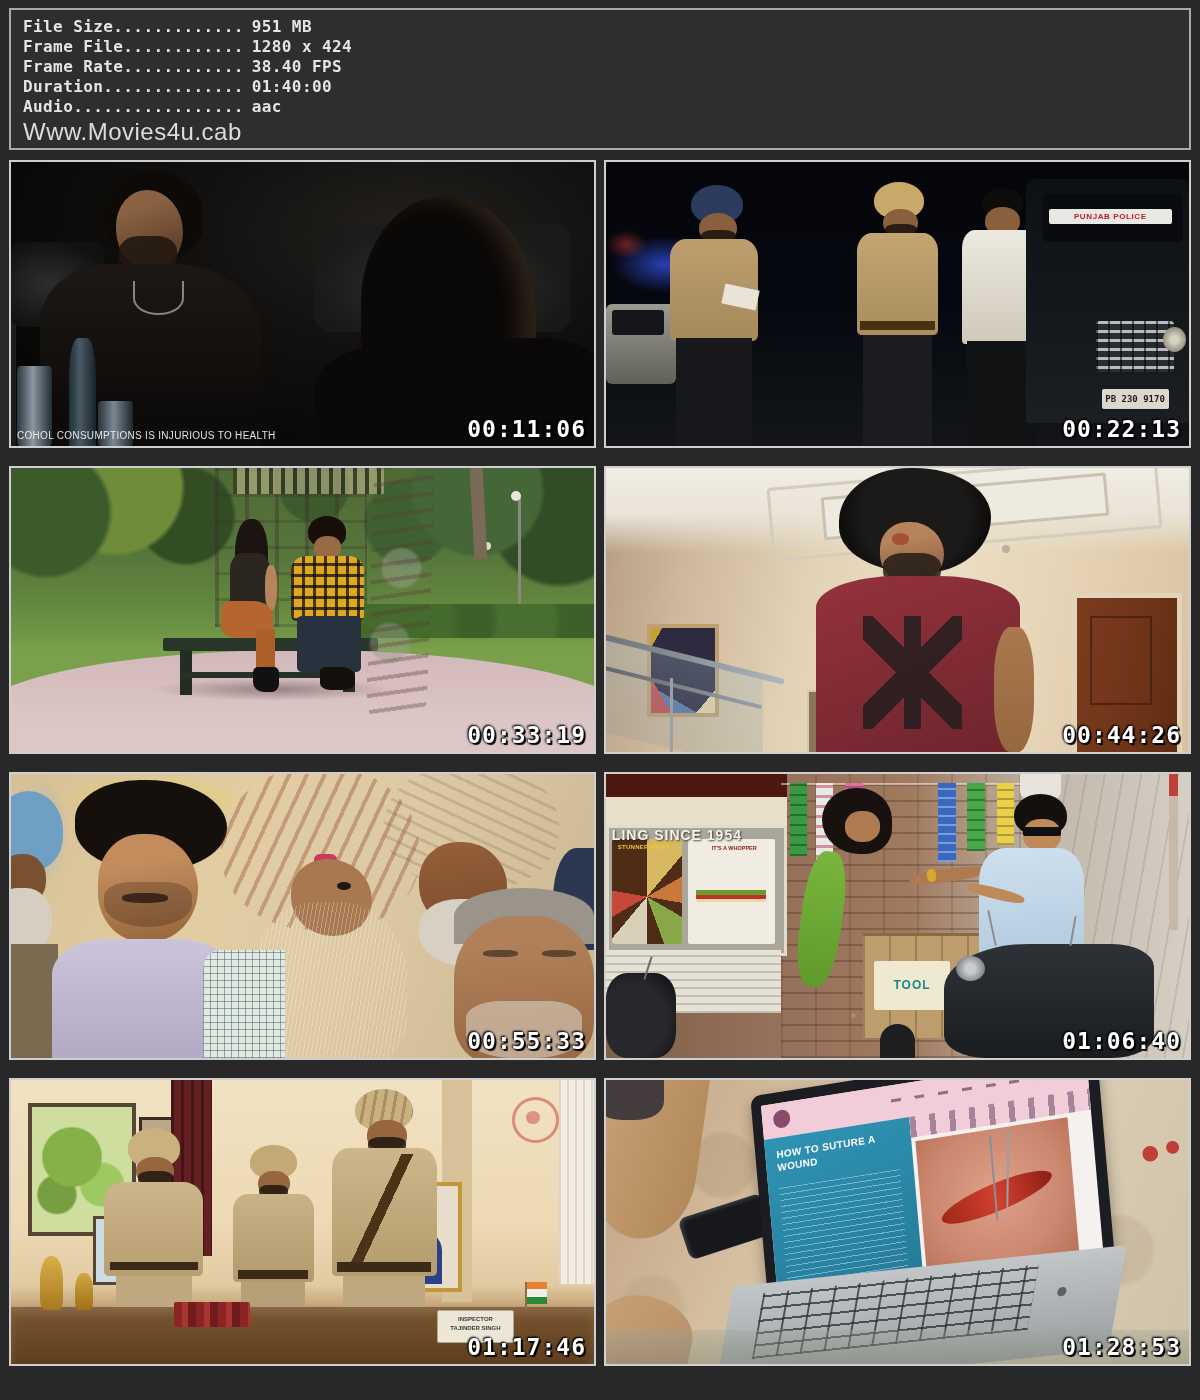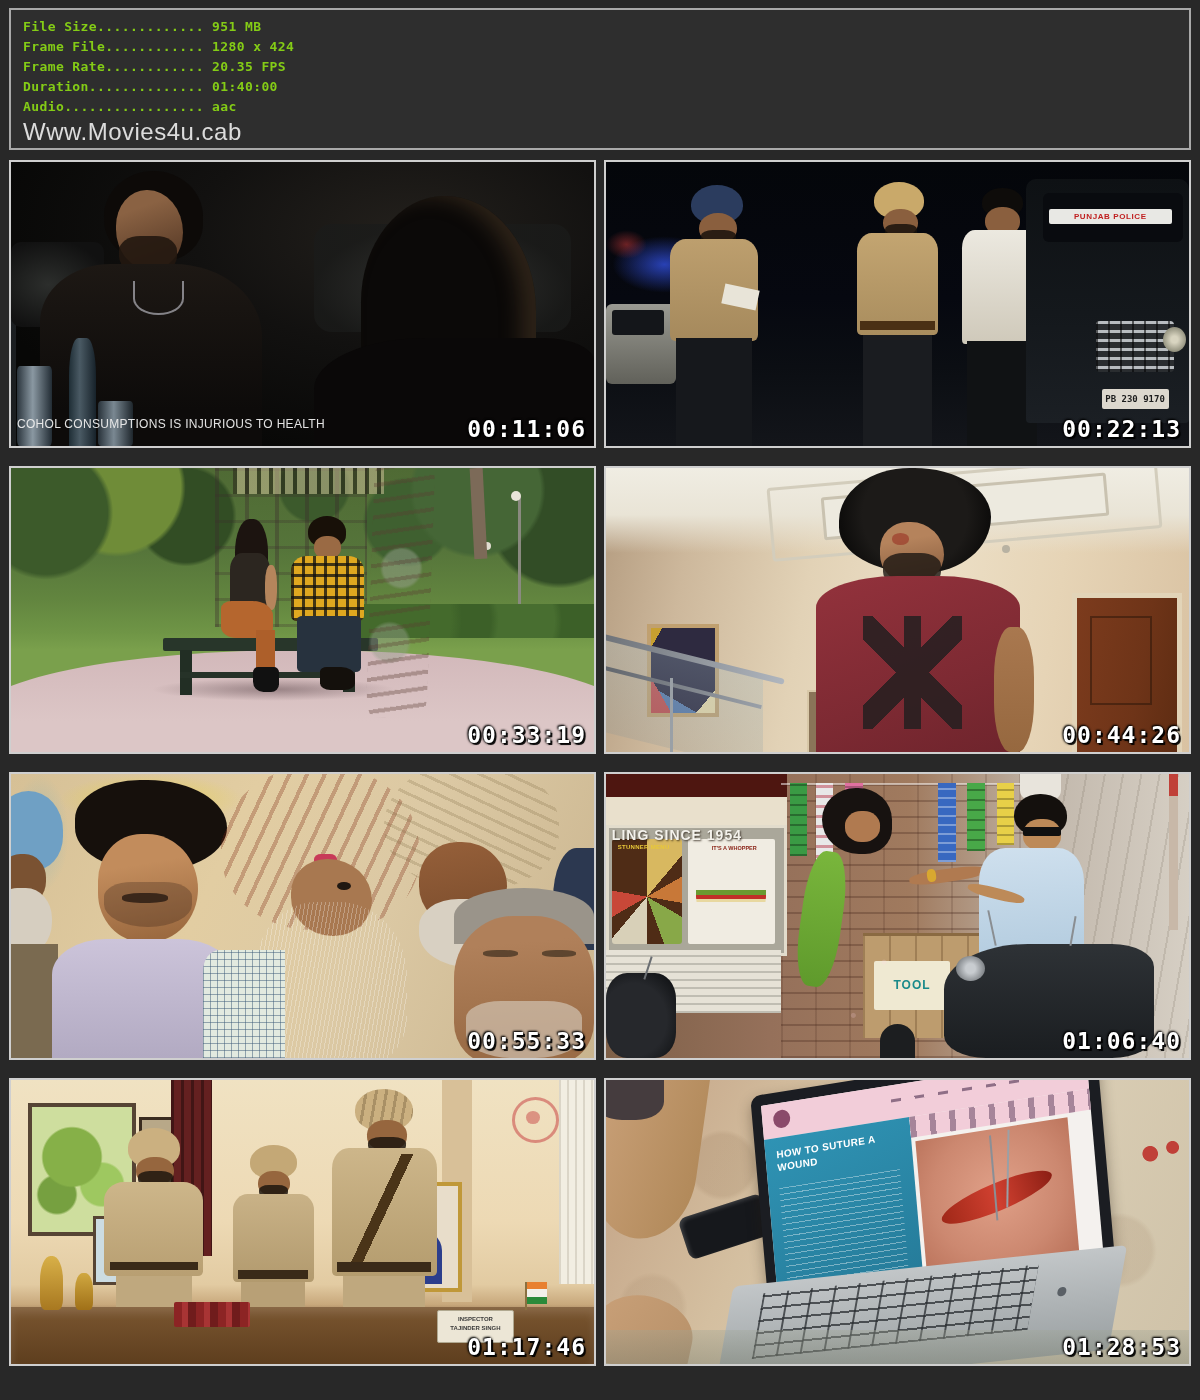--- a/index.html
+++ b/index.html
@@ -8,21 +8,21 @@
     font-family:"DejaVu Sans Mono",monospace;
   }
   .wrap{padding:8px 9px;}
   
   .infobox{
     border:2px solid #a9a9a9;background:#2e2e2e;
     padding:7px 12px 3px;margin-bottom:10px;
   }
   .info-row{
     font-family:"DejaVu Sans Mono",monospace;font-weight:bold;
-    font-size:13px;line-height:20px;color:#84cc16;
+    font-size:16px;line-height:20px;color:#e5e5e5;
     letter-spacing:.4px;white-space:pre;
   }
   .info-row .iv{margin-left:8px;}
   .watermark{
     font-family:"Liberation Sans",sans-serif;font-size:24px;line-height:27px;
     color:#dcdcdc;letter-spacing:.5px;margin-top:1px;
   }
   
   .grid{display:grid;grid-template-columns:587px 587px;gap:18px 8px;}
   .shot{
@@ -49,21 +49,21 @@
   .s8{background:linear-gradient(115deg,#c2a184 0%,#d4bfa0 30%,#dbcfb6 60%,#cfc2a8 100%);}
 </style>
 </head>
 <body>
 
 <div class="wrap">
 
   <div class="infobox">
     <div class="info-row"><span>File Size</span><span>.............</span><span class="iv">951 MB</span></div>
     <div class="info-row"><span>Frame File</span><span>............</span><span class="iv">1280 x 424</span></div>
-    <div class="info-row"><span>Frame Rate</span><span>............</span><span class="iv">20.35 FPS</span></div>
+    <div class="info-row"><span>Frame Rate</span><span>............</span><span class="iv">38.40 FPS</span></div>
     <div class="info-row"><span>Duration</span><span>..............</span><span class="iv">01:40:00</span></div>
     <div class="info-row"><span>Audio</span><span>.................</span><span class="iv">aac</span></div>
     <div class="watermark">Www.Movies4u.cab</div>
   </div>
 
   <div class="grid">
 
     <div class="shot s1">
       <div class="p" style="left:0;top:55%;width:42%;height:45%;background:repeating-linear-gradient(90deg,rgba(130,150,170,.16) 0 5px,rgba(0,0,0,0) 5px 34px);"></div>
       <div class="p" style="left:52%;top:22%;width:44%;height:38%;background:radial-gradient(ellipse at 50% 60%,#3c3e3c 0%,#1a1b1a 70%);border-radius:18px;opacity:.75;"></div>
@@ -71,21 +71,21 @@
       <div class="p" style="left:16%;top:3%;width:17%;height:32%;background:#0d0a08;border-radius:50% 50% 40% 45%;"></div>
       <div class="p" style="left:18%;top:10%;width:11.5%;height:28%;background:linear-gradient(160deg,#8a6243 25%,#5a3c28 85%);border-radius:46% 54% 48% 52%;"></div>
       <div class="p" style="left:18.5%;top:26%;width:10%;height:14%;background:#221710;border-radius:40% 40% 55% 55%;opacity:.9;"></div>
       <div class="p" style="left:5%;top:36%;width:38%;height:64%;background:linear-gradient(180deg,#1d1814 0%,#0d0b0a 80%);border-radius:32% 40% 0 0;"></div>
       <div class="p" style="left:21%;top:42%;width:8%;height:11%;border:2px solid rgba(205,205,215,.6);border-top:none;border-radius:0 0 50% 50%;"></div>
       <div class="p" style="left:10%;top:62%;width:4.5%;height:38%;background:linear-gradient(90deg,#1f2e36,#4a5a64 40%,#17222a);border-radius:35% 35% 0 0;"></div>
       <div class="p" style="left:1%;top:72%;width:6%;height:28%;background:linear-gradient(90deg,#2a343c,#8a98a2 45%,#222c34);border-radius:8%;"></div>
       <div class="p" style="left:15%;top:84%;width:6%;height:16%;background:linear-gradient(90deg,#28323a,#7a8892 45%,#1e262c);border-radius:10%;"></div>
       <div class="p" style="left:60%;top:12%;width:30%;height:78%;background:#0b0908;border-radius:48% 52% 30% 30%;box-shadow:inset -16px 0 20px rgba(95,72,48,.4);"></div>
       <div class="p" style="left:52%;top:62%;width:48%;height:45%;background:#0a0808;border-radius:40% 18% 0 0;"></div>
-      <div class="t" style="left:6px;bottom:15px;font-size:12px;color:#eee;letter-spacing:.3px;opacity:.95;z-index:30;">COHOL CONSUMPTIONS IS INJURIOUS TO HEALTH</div>
+      <div class="t" style="left:6px;bottom:5px;font-size:10px;color:#eee;letter-spacing:.3px;opacity:.95;z-index:30;">COHOL CONSUMPTIONS IS INJURIOUS TO HEALTH</div>
       <div class="ts">00:11:06</div>
     </div>
 
     <div class="shot s2">
       <div class="p" style="left:1%;top:26%;width:18%;height:20%;background:radial-gradient(ellipse,rgba(52,84,235,.75) 0%,rgba(52,84,235,0) 70%);"></div>
       <div class="p" style="left:0;top:24%;width:7%;height:10%;background:radial-gradient(ellipse,rgba(210,60,60,.5) 0%,rgba(210,60,60,0) 70%);"></div>
       <div class="p" style="left:0;top:50%;width:12%;height:28%;background:linear-gradient(180deg,#9a9a92 0%,#61615a 100%);border-radius:6px;"></div>
       <div class="p" style="left:1%;top:52%;width:9%;height:9%;background:#14161a;border-radius:3px;"></div>
 
       <div class="p" style="left:14.5%;top:8%;width:9%;height:14%;background:#2b3c5e;border-radius:50% 50% 45% 45%;"></div>

